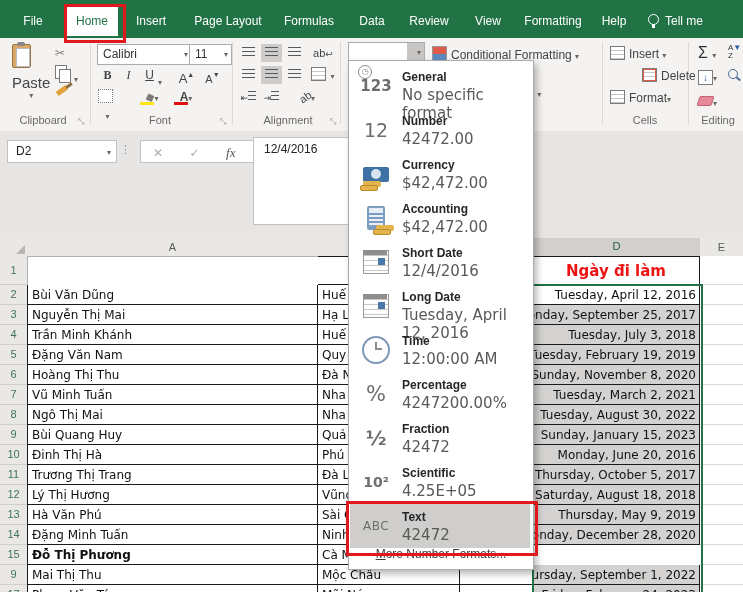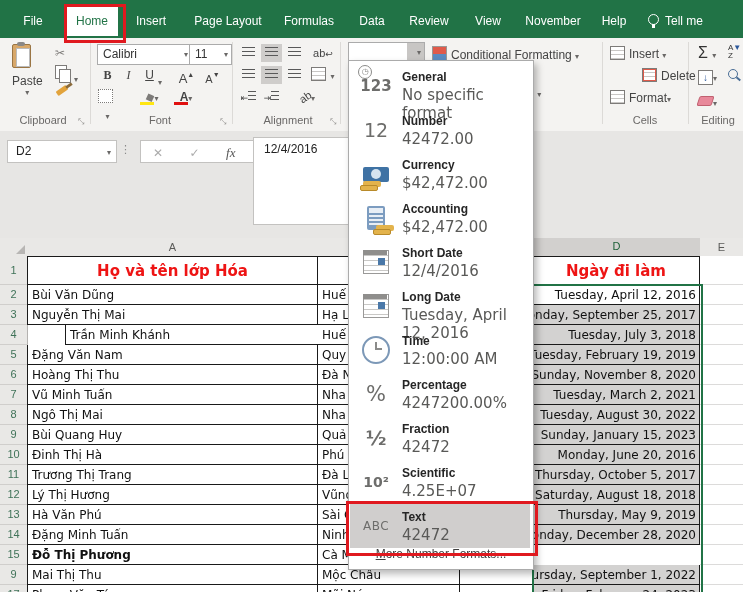--- a/index.html
+++ b/index.html
@@ -115,35 +115,35 @@
 
 <div id="tabbar" class="abs">
     <div class="tab" style="left: 14px; width: 38px;">File</div>
     <div class="tab sel" style="left: 66px; width: 52px;">Home</div>
     <div class="tab" style="left: 128px; width: 46px;">Insert</div>
     <div class="tab" style="left: 188px; width: 80px;">Page Layout</div>
     <div class="tab" style="left: 280px; width: 58px;">Formulas</div>
     <div class="tab" style="left: 352px; width: 40px;">Data</div>
     <div class="tab" style="left: 404px; width: 50px;">Review</div>
     <div class="tab" style="left: 468px; width: 40px;">View</div>
-    <div class="tab" style="left: 520px; width: 66px;">November</div>
+    <div class="tab" style="left: 520px; width: 66px;">Formatting</div>
     <div class="tab" style="left: 596px; width: 36px;">Help</div>
     <div class="tab" style="left: 648px; width: 78px; text-align: left;"><span class="bulb" style="left: 0px; top: 6px;"></span><span style="margin-left: 17px;">Tell me</span></div>
   </div>
 
 <div id="ribbon" class="abs">
   <div class="gsep" style="left:90px"></div>
   <div class="gsep" style="left:232px"></div>
   <div class="gsep" style="left:340px"></div>
   <div class="gsep" style="left:602px"></div>
   <div class="gsep" style="left:688px"></div>
 
   <div class="abs" style="left:12px;top:6px">
     <div class="clipicon"></div>
-    <div style="font-size:12px;color:#444;margin-top:6px">Paste</div>
+    <div style="font-size:15px;color:#444;margin-top:6px">Paste</div>
     <div class="arrow" style="text-align:center">▾</div>
   </div>
   <div class="abs" style="left:55px;top:8px;color:#7d7b79;font-size:12px">✂</div>
   <div class="abs" style="left:55px;top:27px">
       <div class="copyicon"></div>
     </div>
   <div class="abs" style="left:74px;top:30px"><span class="arrow">▾</span></div>
   <div class="abs" style="left:56px;top:50px">
       <div class="brush"></div>
     </div>
@@ -248,21 +248,21 @@
       <div class="cell" style="left: 460px; top: 47px; width: 73px; height: 20px;"></div>
       <div class="cell dateC activecell" style="left: 533px; top: 47px; width: 167px; height: 20px;">Tuesday, April 12, 2016</div>
       <div class="cell ecol" style="left: 700px; top: 47px; width: 43px; height: 20px;"></div>
       <div class="rowhdr" style="top: 67px; height: 19px; line-height: 19px;">3</div>
       <div class="cell nameC" style="left: 27px; top: 67px; width: 291px; height: 20px; border-left: 1px solid rgb(26, 26, 26);">Nguyễn Thị Mai</div>
       <div class="cell nameC" style="left: 318px; top: 67px; width: 142px; height: 20px;">Hạ L</div>
       <div class="cell" style="left: 460px; top: 67px; width: 73px; height: 20px;"></div>
       <div class="cell dateC" style="left: 533px; top: 67px; width: 167px; height: 20px;">Monday, September 25, 2017</div>
       <div class="cell ecol" style="left: 700px; top: 67px; width: 43px; height: 20px;"></div>
       <div class="rowhdr" style="top: 87px; height: 19px; line-height: 19px;">4</div>
-      <div class="cell nameC" style="left: 27px; top: 87px; width: 291px; height: 20px; border-left: 1px solid rgb(26, 26, 26); margin-left: 38px;">Trần Minh Khánh</div>
+      <div class="cell nameC" style="left: 27px; top: 87px; width: 291px; height: 20px; border-left: 1px solid rgb(26, 26, 26);">Trần Minh Khánh</div>
       <div class="cell nameC" style="left: 318px; top: 87px; width: 142px; height: 20px;">Huế</div>
       <div class="cell" style="left: 460px; top: 87px; width: 73px; height: 20px;"></div>
       <div class="cell dateC" style="left: 533px; top: 87px; width: 167px; height: 20px;">Tuesday, July 3, 2018</div>
       <div class="cell ecol" style="left: 700px; top: 87px; width: 43px; height: 20px;"></div>
       <div class="rowhdr" style="top: 107px; height: 19px; line-height: 19px;">5</div>
       <div class="cell nameC" style="left: 27px; top: 107px; width: 291px; height: 20px; border-left: 1px solid rgb(26, 26, 26);">Đặng Văn Nam</div>
       <div class="cell nameC" style="left: 318px; top: 107px; width: 142px; height: 20px;">Quy</div>
       <div class="cell" style="left: 460px; top: 107px; width: 73px; height: 20px;"></div>
       <div class="cell dateC" style="left: 533px; top: 107px; width: 167px; height: 20px;">Tuesday, February 19, 2019</div>
       <div class="cell ecol" style="left: 700px; top: 107px; width: 43px; height: 20px;"></div>
@@ -334,21 +334,20 @@
       <div class="cell ecol" style="left: 700px; top: 327px; width: 43px; height: 20px;"></div>
       <div class="rowhdr" style="top: 347px; height: 19px; line-height: 19px;">17</div>
       <div class="cell nameC" style="left: 27px; top: 347px; width: 291px; height: 20px; border-left: 1px solid rgb(26, 26, 26);">Phạm Văn Tú</div>
       <div class="cell nameC" style="left: 318px; top: 347px; width: 142px; height: 20px;">Mũi Né</div>
       <div class="cell" style="left: 460px; top: 347px; width: 73px; height: 20px;"></div>
       <div class="cell dateC" style="left: 533px; top: 347px; width: 167px; height: 20px;">Friday, February 24, 2023</div>
       <div class="cell ecol" style="left: 700px; top: 347px; width: 43px; height: 20px;"></div>
     </div>
 
   <div class="rowhdr" style="top:18px;height:28px;line-height:28px">1</div>
-  <div class="cell titleA" style="left:27px;top:18px;width:291px;height:29px;border-left:1px solid #1a1a1a;border-top:1px solid #1a1a1a">Họ và tên lớp Hóa</div>
   <div class="cell" style="left:318px;top:18px;width:142px;height:29px;border-top:1px solid #1a1a1a"></div>
   <div class="cell" style="left:460px;top:18px;width:73px;height:29px;border-top:1px solid #1a1a1a"></div>
   <div class="cell titleA" style="left:533px;top:18px;width:167px;height:29px;border-top:1px solid #1a1a1a;justify-content:center">Ngày đi làm</div>
   <div class="cell ecol" style="left:700px;top:18px;width:43px;height:29px"></div>
 
   <div id="selbox" style="left:532px;top:46px;width:167px;height:308px"></div>
 </div>
 
 <div id="nfmenu" class="abs">
   <div id="mitems">
@@ -409,21 +408,21 @@
         <div class="smp">4247200.00%</div>
       </div>
       <div class="mi" style="top: 355px;">
         <div class="ic" style="font-size: 20px; font-weight: bold;">½</div>
         <div class="lbl">Fraction</div>
         <div class="smp">42472</div>
       </div>
       <div class="mi" style="top: 399px;">
         <div class="ic" style="font-size: 14px; font-weight: bold;">10²</div>
         <div class="lbl">Scientific</div>
-        <div class="smp">4.25E+07</div>
+        <div class="smp">4.25E+05</div>
       </div>
       <div class="mi sel" style="top: 443px; text-decoration: underline;">
         <div class="ic" style="font-size: 12px; letter-spacing: 0.5px;">ABC</div>
         <div class="lbl">Text</div>
         <div class="smp">42472</div>
       </div>
     </div>
   <div class="mfoot"><u>M</u><span>ore Number Formats...</span></div>
 </div>
 

